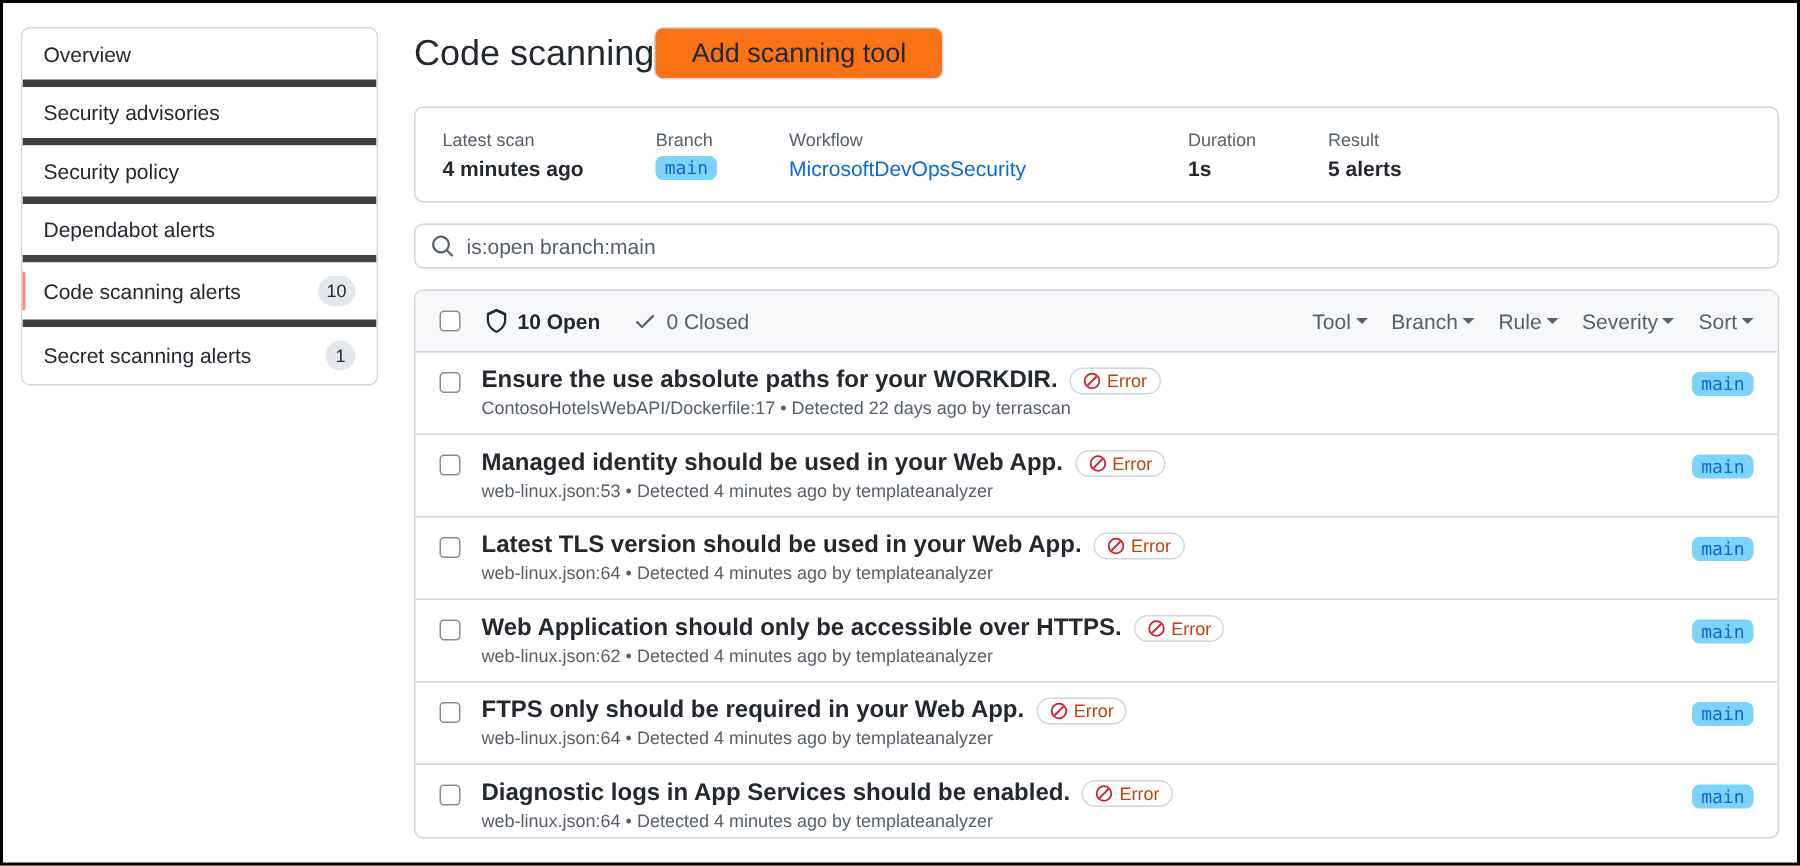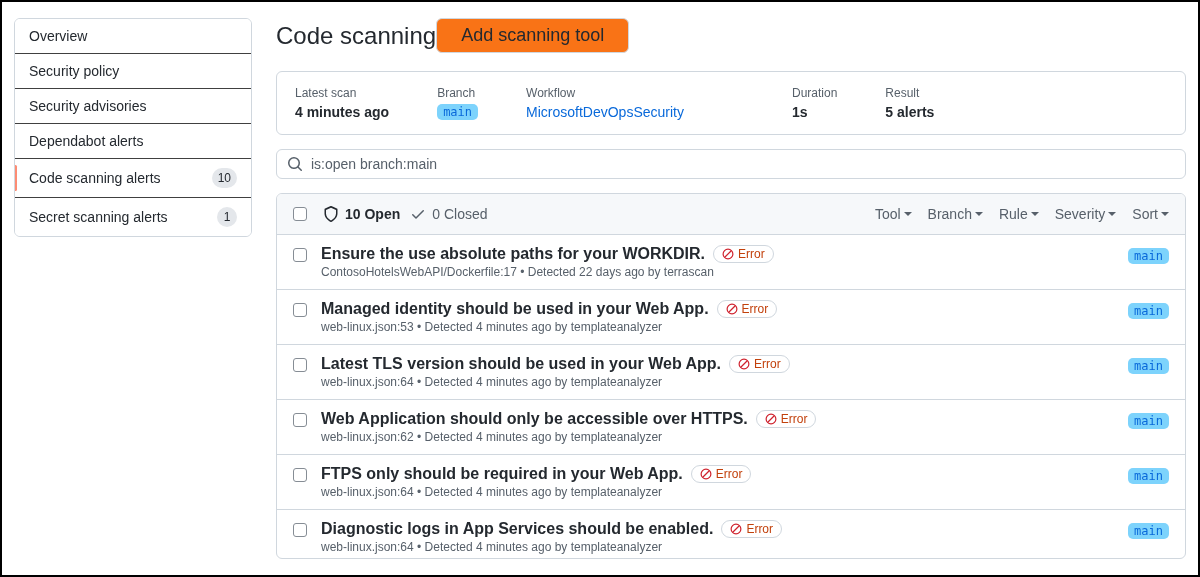--- a/index.html
+++ b/index.html
@@ -27,21 +27,21 @@
     .sidebar-list {
       border: 1px solid #d0d7de;
       border-radius: 6px;
       overflow: hidden;
     }
     .sidebar-item {
       display: flex;
       align-items: center;
       justify-content: space-between;
       padding: 9px 14px;
-      border-bottom: 1px solid #404040;
+      border-bottom: 5px solid #404040;
       cursor: pointer;
       background: #fff;
       font-size: 14px;
     }
     .sidebar-item:last-child { border-bottom: none; }
     .sidebar-item.active {
       position: relative;
     }
     .sidebar-item.active::before {
       content: "";
@@ -171,21 +171,21 @@
     .th-checkbox {
       width: 14px;
       height: 14px;
       border: 1px solid #868d95;
       border-radius: 3px;
       background: #fff;
     }
     .th-status {
       display: flex;
       align-items: flex-end;
-      gap: 10px;
+      gap: 22px;
     }
     .th-open, .th-closed {
       display: flex;
       align-items: center;
       gap: 6px;
       cursor: pointer;
     }
     .th-open { font-weight: 600; }
     .th-closed { color: #57606a; }
     .th-filters {
@@ -262,24 +262,24 @@
 <body>
 
 <div class="layout">
 
   <nav class="sidebar">
     <div class="sidebar-list">
       <div class="sidebar-item">
         <span>Overview</span>
       </div>
       <div class="sidebar-item">
+        <span>Security advisories</span>
+      </div>
+      <div class="sidebar-item">
         <span>Security policy</span>
-      </div>
-      <div class="sidebar-item">
-        <span>Security advisories</span>
       </div>
       <div class="sidebar-item">
         <span>Dependabot alerts</span>
       </div>
       <div class="sidebar-item active">
         <span>Code scanning alerts</span>
         <span class="count-badge">10</span>
       </div>
       <div class="sidebar-item">
         <span>Secret scanning alerts</span>

